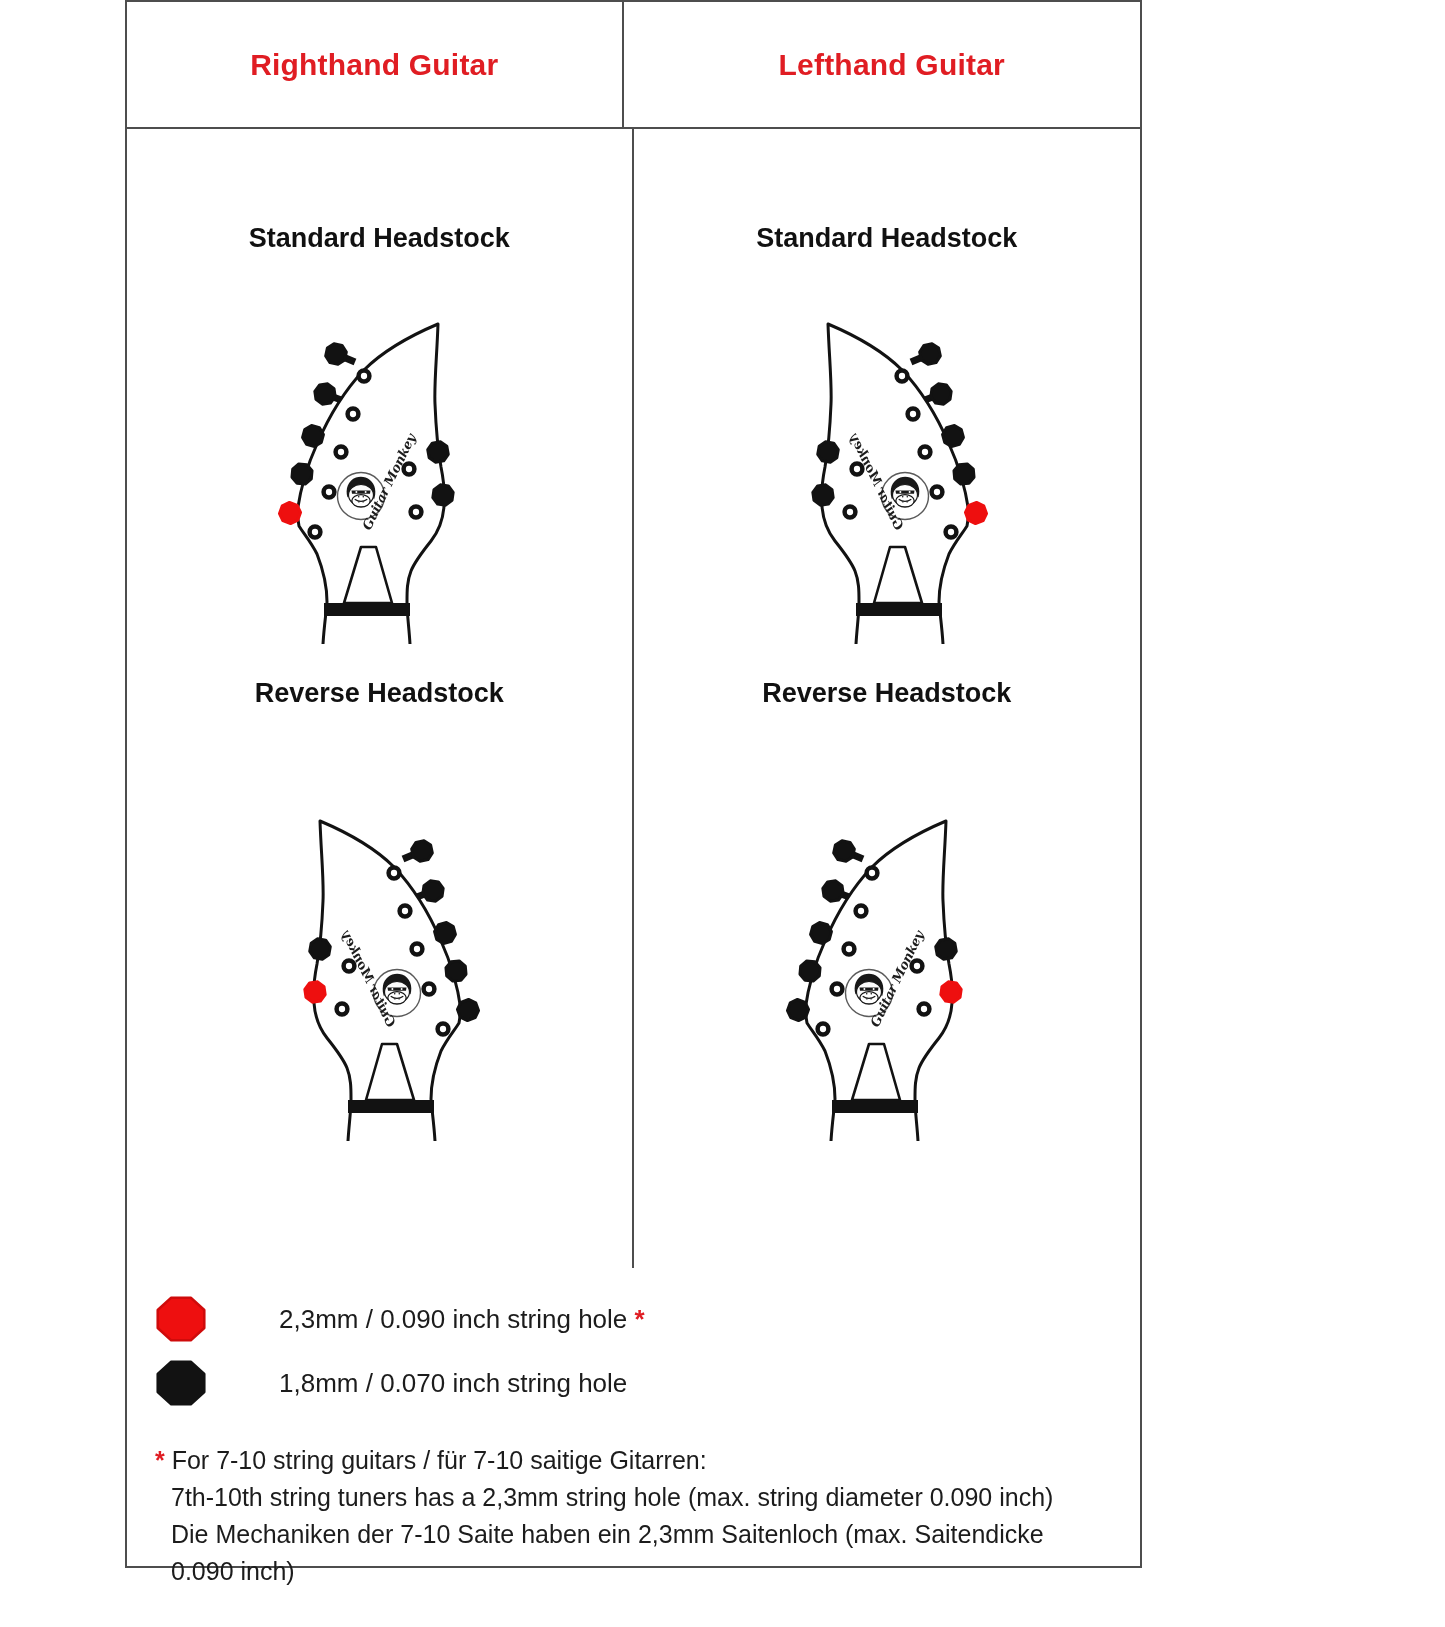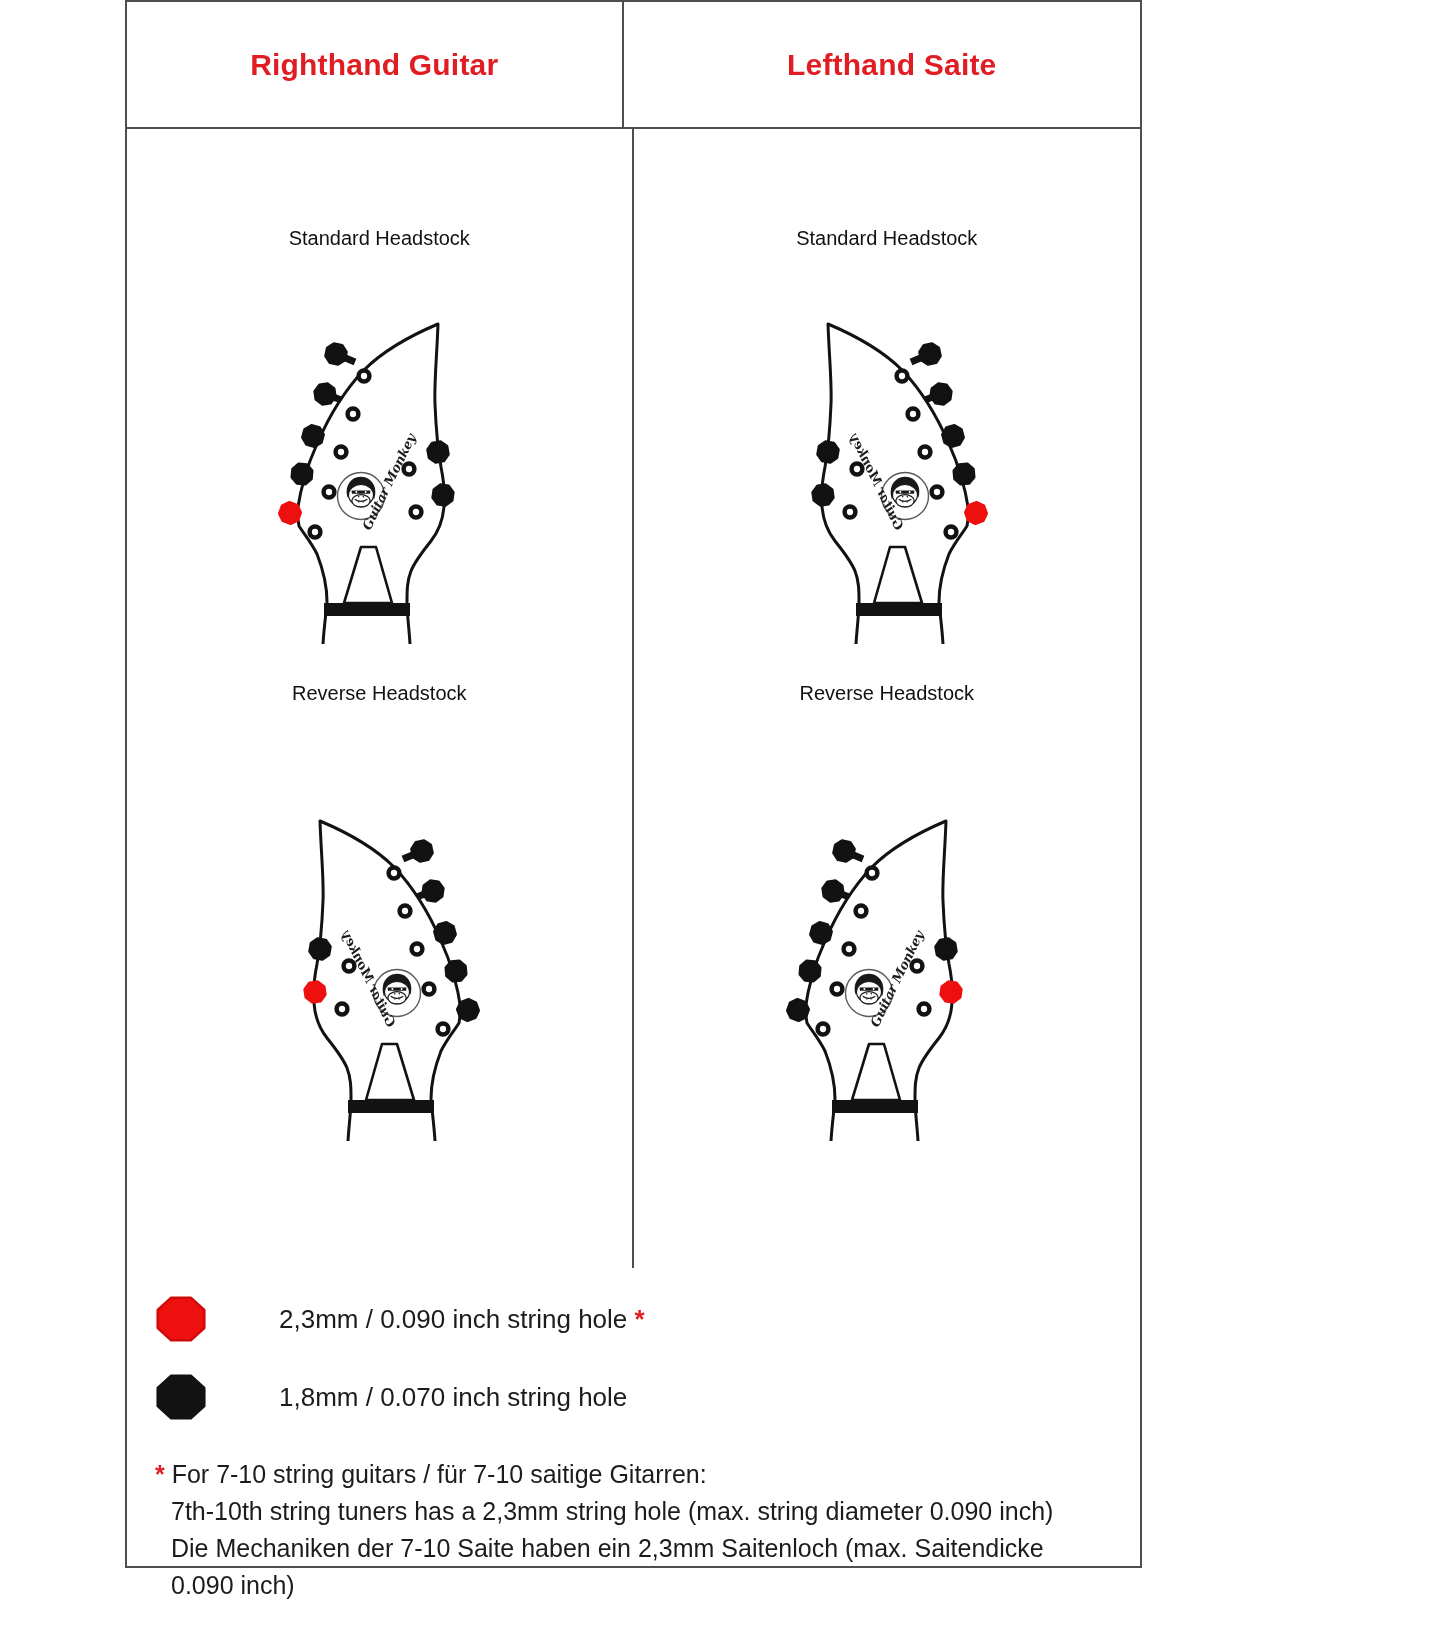--- a/index.html
+++ b/index.html
@@ -24,32 +24,32 @@
     font-size:30px;font-weight:700;color:var(--title-red);letter-spacing:.2px;
   }
   .header-cell.first{border-right:2px solid var(--line);}
   .diagram-row{display:flex;flex:0 0 auto;height:1139px;}
   .diagram-cell{flex:1 1 50%;display:flex;flex-direction:column;align-items:center;}
   .diagram-cell.first{border-right:2px solid var(--line);}
   .figure{display:flex;flex-direction:column;align-items:center;margin:0;}
   .figure.standard{margin-top:92px;}
   .figure.reverse{margin-top:32px;}
   .fig-label{
-    font-size:20px;font-weight:400;color:#111;line-height:34px;text-align:center;
+    font-size:27px;font-weight:700;color:#111;line-height:34px;text-align:center;
   }
   .figure.standard .hs{margin-top:44px;}
   .figure.reverse .hs{margin-top:86px;}
   .hs{display:block;}
   .hs.mirrored{transform:scaleX(-1);}
   .hs.red-a5{--t-a5:var(--shape-red);}
   .hs.red-b7{--t-b7:var(--shape-red);}
 
   .legend{flex:1 1 auto;padding:28px 30px 0 28px;display:flex;flex-direction:column;}
   .legend-row{display:flex;align-items:center;gap:46px;}
-  .legend-row.second{margin-top:32px;}
+  .legend-row.second{margin-top:18px;}
   .legend-icon{flex:0 0 auto;display:block;}
   .legend-text{margin-left:26px;font-size:26px;color:#1c1c1c;}
   .red-mark{color:var(--title-red);font-weight:700;}
   .footnote{margin-top:36px;font-size:25px;line-height:37px;color:#1c1c1c;}
   .footnote .fn-indent{padding-left:16px;}
 </style>
 </head>
 <body>
 
 <svg width="0" height="0" style="position:absolute" aria-hidden="true">
@@ -115,21 +115,21 @@
       </g>
     </symbol>
   </defs>
 </svg>
 
 <div class="sheet">
   <div class="hs-table">
 
     <div class="header-row">
       <div class="header-cell first">Righthand Guitar</div>
-      <div class="header-cell">Lefthand Saite</div>
+      <div class="header-cell">Lefthand Guitar</div>
     </div>
 
     <div class="diagram-row">
       <div class="diagram-cell first">
         <figure class="figure standard">
           <figcaption class="fig-label">Standard Headstock</figcaption>
           <svg class="hs red-a5" width="250" height="345" viewBox="0 0 250 345">
               <use href="#headstock"></use>
             </svg>
         </figure>

